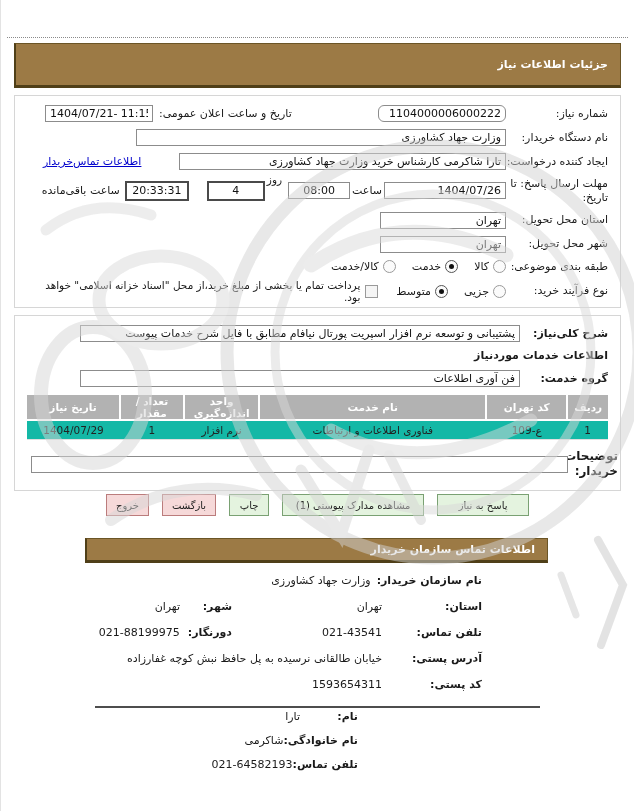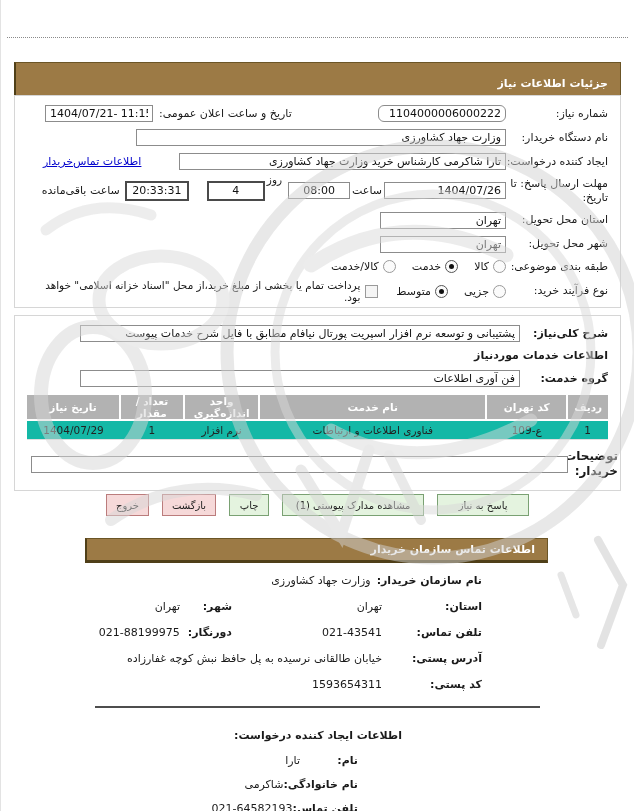--- a/index.html
+++ b/index.html
@@ -11,21 +11,21 @@
     border-left:1px solid #e3e3e3;
     box-sizing:border-box;
   }
   .dotted{position:absolute;top:37px;left:6px;right:6px;border-top:1px dotted #8a8a8a;}
   .brown-bar{
     position:absolute;height:26px;background:#9c7a45;
     border:1px solid #6b5526;border-bottom:3px solid #4f3f18;border-left:2px solid #4f3f18;
     color:#fff;font-weight:bold;font-size:11px;
     display:flex;align-items:center;padding:0 12px;box-sizing:border-box;
   }
-  #bar1{top:62px;left:13px;right:13px;height:45px;}
+  #bar1{top:43px;left:13px;right:13px;height:45px;}
   #bar2{top:538px;left:84px;right:86px;height:25px;}
   .panel{
     position:absolute;left:13px;right:13px;background:#fff;
     border:1px solid #d6d6d6;box-sizing:border-box;padding:9px 12px;
   }
   #box1{top:95px;height:213px;}
   #box2{top:315px;height:176px;}
   .row{display:flex;align-items:center;margin-bottom:7px;}
   .lbl{width:102px;flex:none;line-height:1.25;}
   .lbl-b{font-weight:bold;}
@@ -231,21 +231,20 @@
   </div>
   <div class="crow">
     <span class="clabel">آدرس پستی:</span>
     <span class="cval">خیابان طالقانی نرسیده به پل حافظ نبش کوچه غفارزاده</span>
   </div>
   <div class="crow">
     <span class="clabel">کد پستی:</span>
     <span class="cval num">1593654311</span>
   </div>
   <div class="divider"></div>
-  <div class="creator-title">اطلاعات ایجاد کننده درخواست:</div>
   <div class="crow2">
     <span class="clabel">نام:</span>
     <span class="cval">تارا</span>
   </div>
   <div class="crow2">
     <span class="clabel">نام خانوادگی:</span>
     <span class="cval">شاکرمی</span>
   </div>
   <div class="crow2">
     <span class="clabel">تلفن تماس:</span>

